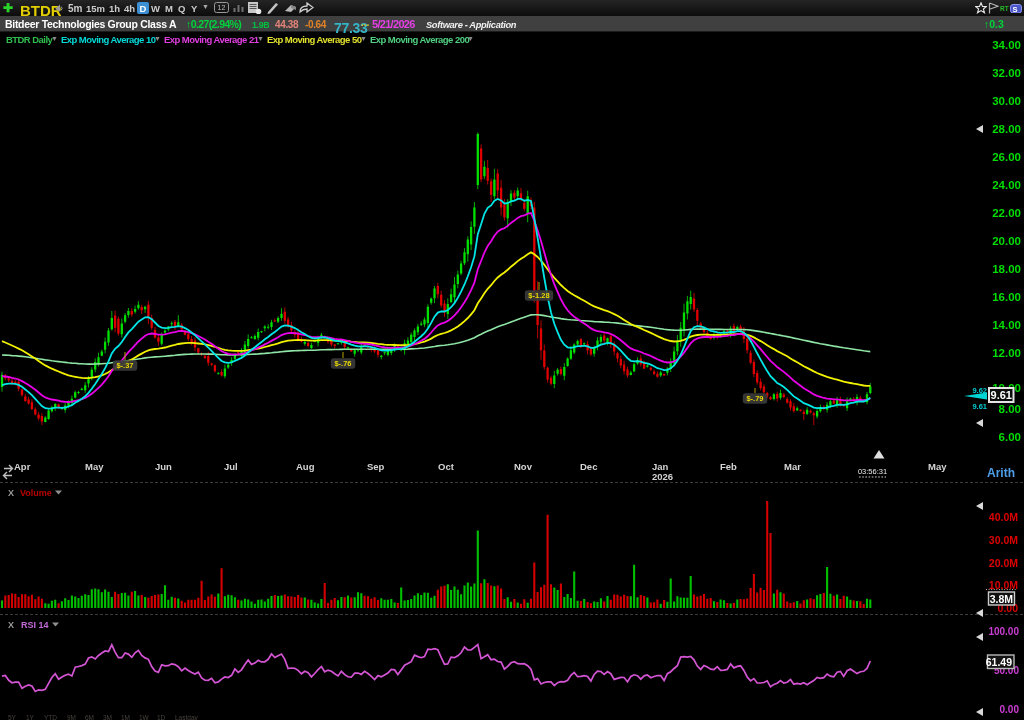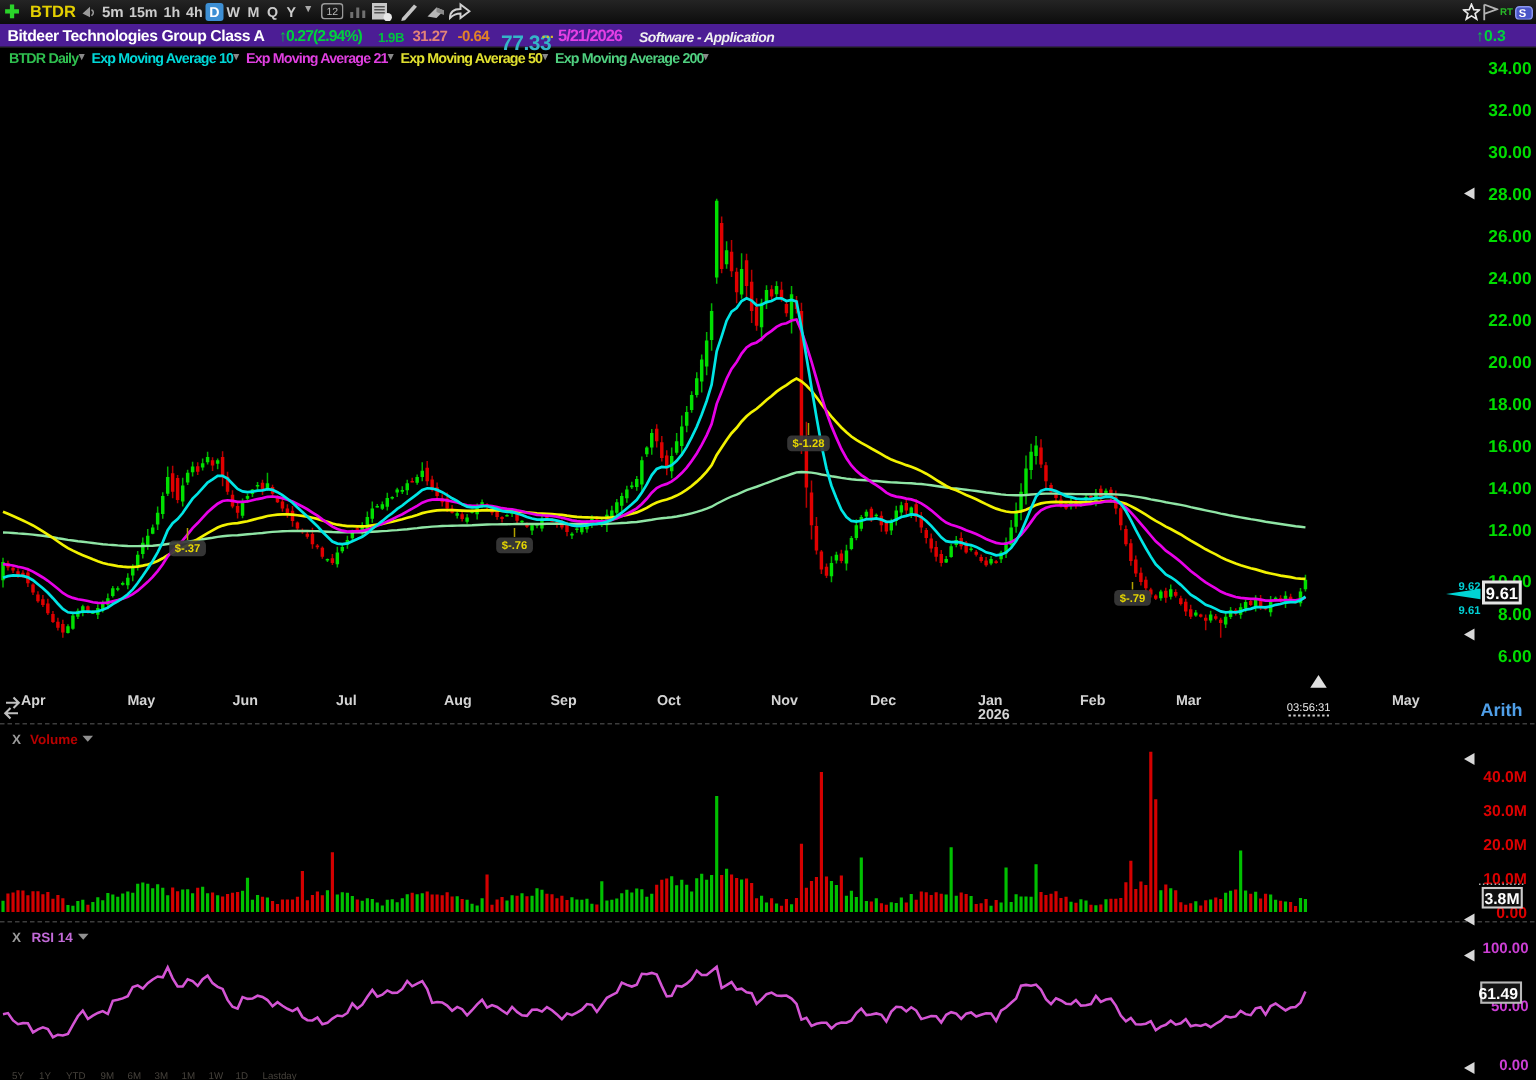--- a/index.html
+++ b/index.html
@@ -110,21 +110,21 @@
 <text x="67" y="719.5" font-size="6.5" font-weight="normal" fill="#46423c" text-anchor="start" font-family="Liberation Sans, sans-serif">9M</text>
 <text x="85" y="719.5" font-size="6.5" font-weight="normal" fill="#46423c" text-anchor="start" font-family="Liberation Sans, sans-serif">6M</text>
 <text x="103" y="719.5" font-size="6.5" font-weight="normal" fill="#46423c" text-anchor="start" font-family="Liberation Sans, sans-serif">3M</text>
 <text x="121" y="719.5" font-size="6.5" font-weight="normal" fill="#46423c" text-anchor="start" font-family="Liberation Sans, sans-serif">1M</text>
 <text x="139" y="719.5" font-size="6.5" font-weight="normal" fill="#46423c" text-anchor="start" font-family="Liberation Sans, sans-serif">1W</text>
 <text x="157" y="719.5" font-size="6.5" font-weight="normal" fill="#46423c" text-anchor="start" font-family="Liberation Sans, sans-serif">1D</text>
 <text x="175" y="719.5" font-size="6.5" font-weight="normal" fill="#46423c" text-anchor="start" font-family="Liberation Sans, sans-serif">Lastday</text>
 </svg>
 <div class="abs" style="left:0;top:0;width:1024px;height:15.5px;background:linear-gradient(#242424,#0c0c0c);border-bottom:1px solid #000;font-size:10px;color:#cccccc">
 <span class="abs" style="left:3px;top:1px;color:#2ad42a;font-size:12px;font-weight:bold">✚</span>
-<span class="abs" style="left:20px;top:2px;color:#e3cf00;font-weight:bold;font-size:11px">BTDR</span>
+<span class="abs" style="left:20px;top:2px;color:#e3cf00;font-weight:bold;font-size:15px">BTDR</span>
 <svg class="abs" style="left:50px;top:3px" width="13" height="10">
       <path d="M1 6 L5 6 L10 1.5 L10 8.5 L5 6" fill="#9a9a9a"></path>
       <path d="M11 3.5 q2.5 1.5 0 4" stroke="#9a9a9a" fill="none"></path>
     </svg>
 <span class="abs" style="left:68px;top:3px;font-weight:bold;font-size:10px">5m</span>
 <span class="abs" style="left:86px;top:3px;font-weight:bold;font-size:9.5px">15m</span>
 <span class="abs" style="left:109px;top:3px;font-weight:bold;font-size:9.5px">1h</span>
 <span class="abs" style="left:124px;top:3px;font-weight:bold;font-size:9.5px">4h</span>
 <span class="abs" style="left:137px;top:2px;background:#3d8fd4;color:#fff;font-weight:bold;font-size:9.5px;padding:0.5px 2.5px;border-radius:2px">D</span>
 <span class="abs" style="left:151px;top:3px;font-weight:bold;font-size:9.5px">W</span>
@@ -159,25 +159,25 @@
     </svg>
 <svg class="abs" style="left:988px;top:2px" width="11" height="12">
       <path d="M1.5 1 V11.5 M1.5 1 L10 4.2 L1.5 7.2" fill="none" stroke="#b4b4b4" stroke-width="1.2"></path>
     </svg>
 <span class="abs" style="left:1000px;top:4.5px;color:#28b828;font-size:6.5px;font-weight:bold">RT</span>
 <svg class="abs" style="left:1009.5px;top:3.5px" width="12" height="9.5">
       <rect x="0.5" y="0.5" width="11" height="8.5" rx="2.5" fill="#4a56c8" stroke="#8a96f0"></rect>
       <text x="5" y="7.5" font-size="7.5" font-weight="bold" fill="#fff" text-anchor="middle" font-family="Liberation Sans">S</text>
     </svg>
 </div>
-<div class="abs" style="left:0;top:16px;width:1024px;height:15px;background:#4c1d95;border-bottom:1px solid #1c1c1c">
+<div class="abs" style="left:0;top:16px;width:1024px;height:15px;background:#404040;border-bottom:1px solid #1c1c1c">
 <span class="abs" style="left:5px;top:2px;color:#fff;font-weight:bold;font-size:10.5px;letter-spacing:-0.3px">Bitdeer Technologies Group Class A</span>
 <span class="abs" style="left:186px;top:2px;color:#00d23c;font-weight:bold;font-size:10.5px;letter-spacing:-0.6px">↑0.27(2.94%)</span>
 <span class="abs" style="left:252px;top:4px;color:#00c040;font-weight:bold;font-size:8.8px;letter-spacing:-0.3px">1.9B</span>
-<span class="abs" style="left:275px;top:3px;color:#e28378;font-weight:bold;font-size:10px;letter-spacing:-0.35px">31.27</span>
+<span class="abs" style="left:275px;top:3px;color:#e28378;font-weight:bold;font-size:10px;letter-spacing:-0.35px">44.38</span>
 <span class="abs" style="left:305px;top:3px;color:#e08228;font-weight:bold;font-size:10px;letter-spacing:-0.35px">-0.64</span>
 <span class="abs" style="left:334px;top:3.5px;color:#35b5c8;font-weight:bold;font-size:14px;letter-spacing:-0.3px">77.33</span>
 <span class="abs" style="left:361px;top:1px;color:#d2c22a;font-weight:bold;font-size:10px">...</span>
 <span class="abs" style="left:372px;top:2px;color:#e43fe4;font-weight:bold;font-size:11px;letter-spacing:-0.7px">5/21/2026</span>
 <span class="abs" style="left:426px;top:3.5px;color:#f0f0f0;font-weight:bold;font-style:italic;font-size:9.3px;letter-spacing:-0.35px">Software - Application</span>
 <span class="abs" style="left:984px;top:2px;color:#00d23c;font-weight:bold;font-size:10.5px">↑0.3</span>
 </div>
 <div class="abs" style="left:0;top:31px;width:860px;height:15px;font-size:9.5px;font-weight:bold;letter-spacing:-0.55px">
 <span class="abs" style="left:6px;top:3px;color:#2fbf4f">BTDR Daily</span>
     <span class="abs" style="left:51px;top:4px;color:#888;font-size:7px;letter-spacing:0">▼</span>

